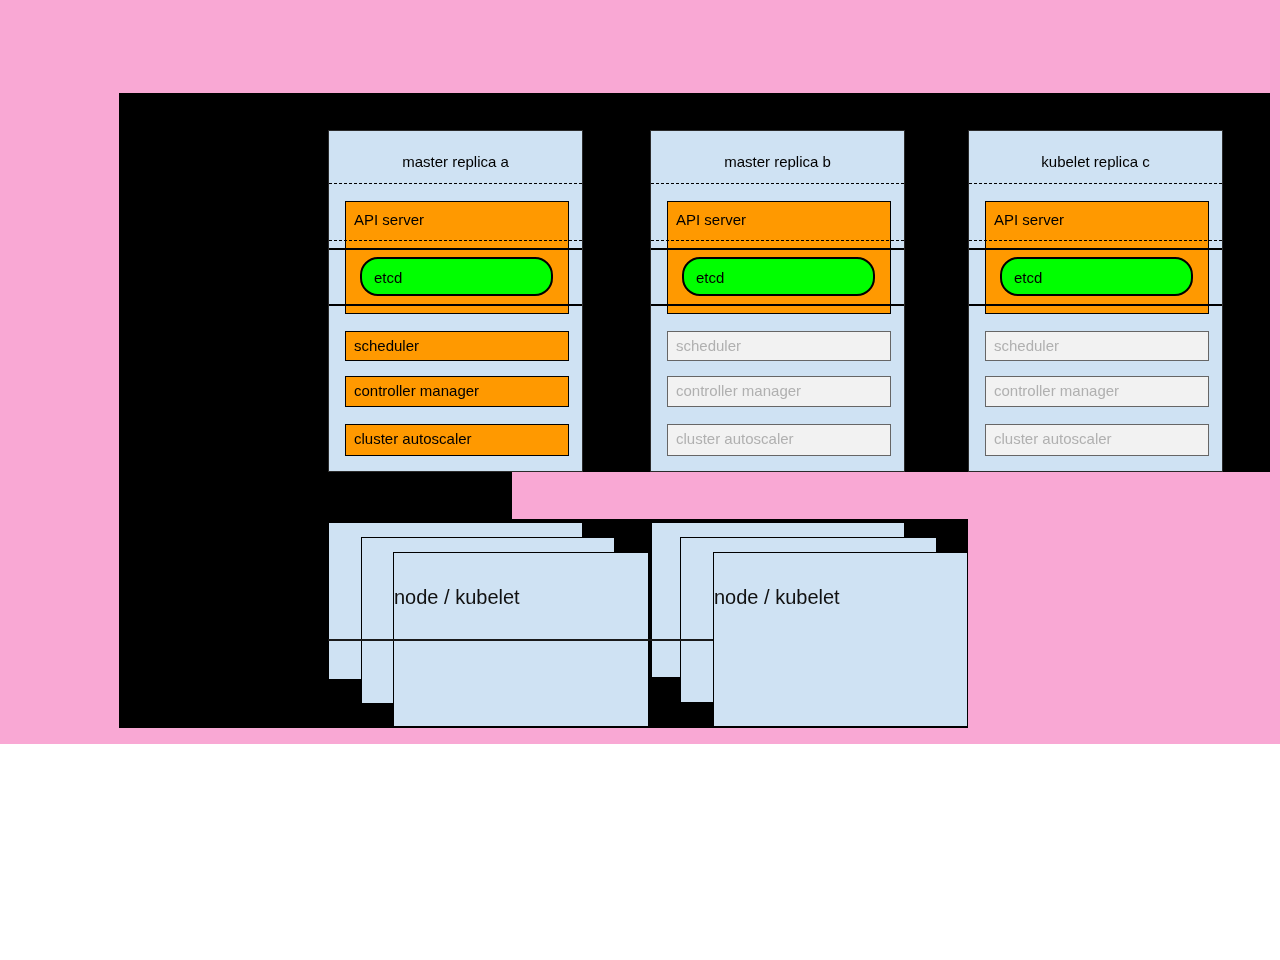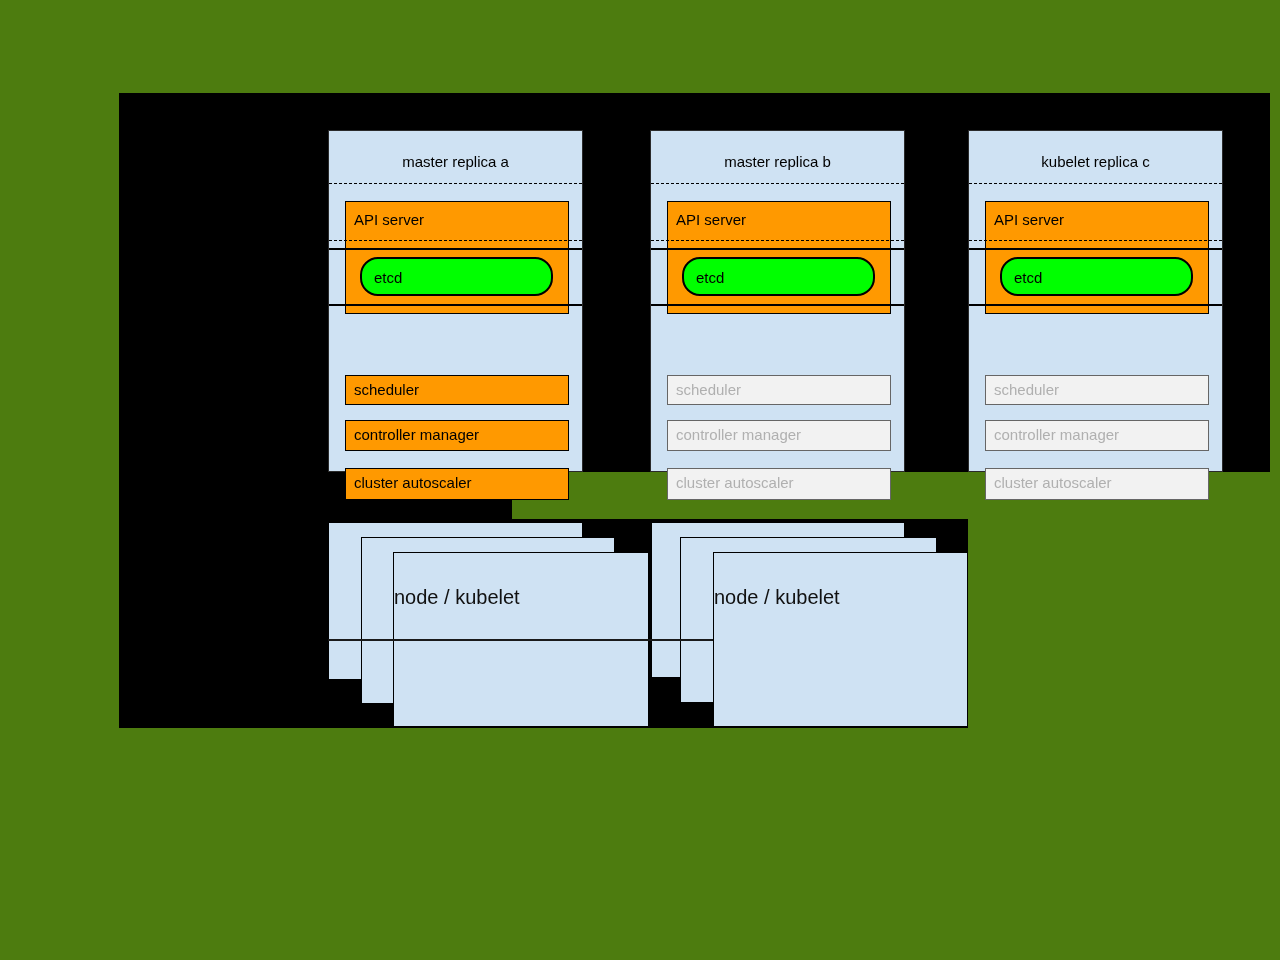--- a/index.html
+++ b/index.html
@@ -1,16 +1,16 @@
 <!DOCTYPE html>
 <html><head>
 <meta charset="utf-8">
 <style>
   html,body{margin:0;padding:0;background:#ffffff;}
-  .stage{position:relative;width:1280px;height:960px;background:#4d7c0f;overflow:hidden;
+  .stage{position:relative;width:1280px;height:744px;background:#f9a8d4;overflow:hidden;
          font-family:"Liberation Sans", sans-serif;}
   .abs{position:absolute;}
   
   .backdrop{background:#000000;}
   #bd-top{left:119px;top:93px;width:1151px;height:379px;}
   #bd-notch{left:119px;top:472px;width:393px;height:47px;}
   #bd-bottom{left:119px;top:519px;width:849px;height:209px;}
   
   .master-box{position:absolute;top:130px;width:255px;height:342px;background:#cfe2f3;
               border:1px solid #2b2b2b;box-sizing:border-box;z-index:1;}
@@ -21,21 +21,21 @@
   .hline.dashed{border-top:1px dashed #000;}
   .hline.solid{border-top:2px solid #000;} .t-sol2:{}
   .api-box{position:absolute;left:16px;top:70px;width:224px;height:113px;
            background:#ff9900;border:1px solid #000;box-sizing:border-box;z-index:1;padding-left:44px;}
   .api-label{position:absolute;left:8px;top:9px;font-size:15px;color:#000;}
   .etcd-pill{position:absolute;left:14px;top:55px;width:193px;height:39px;
              background:#00ff00;border:2px solid #000;border-radius:18px;
              box-sizing:border-box;z-index:3;}
   .etcd-label{position:absolute;left:12px;top:10px;font-size:15px;color:#000;}
   .comp{position:absolute;left:16px;width:224px;box-sizing:border-box;
-        font-size:15px;line-height:28px;padding-left:8px;margin-top:44px;}
+        font-size:15px;line-height:28px;padding-left:8px;}
   .comp.active{background:#ff9900;border:1px solid #000;color:#000;}
   .comp.standby{background:#f2f2f2;border:1px solid #666666;color:#b0b0b0;}
   .c-sched{top:200px;height:30px;}
   .c-ctrl{top:245px;height:31px;}
   .c-auto{top:293px;height:32px;}
   
   .node-box{position:absolute;background:#cfe2f3;border:1px solid #000;
             box-sizing:border-box;z-index:1;}
   #n1-back{left:328px;top:522px;width:255px;height:158px;}
   #n1-mid{left:361px;top:537px;width:254px;height:167px;}

